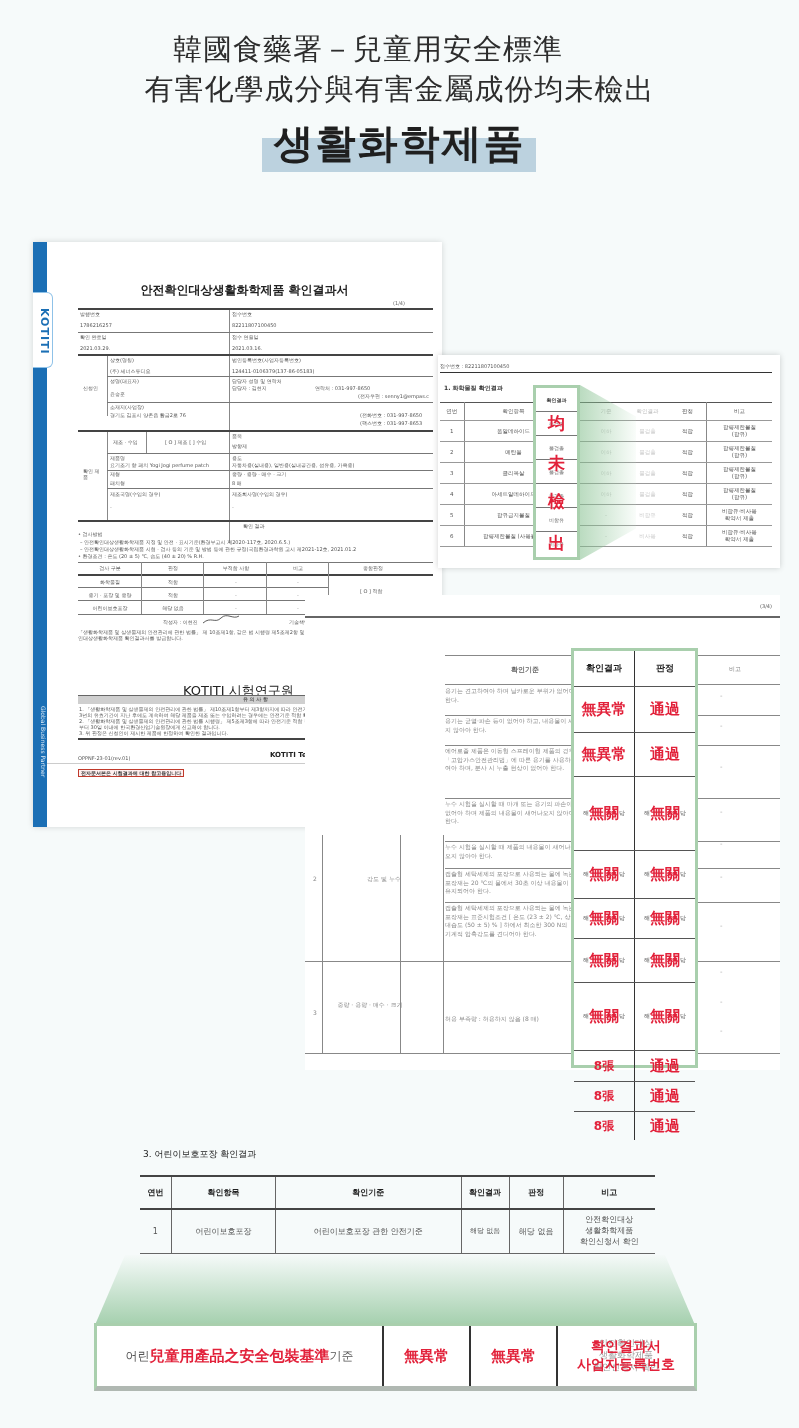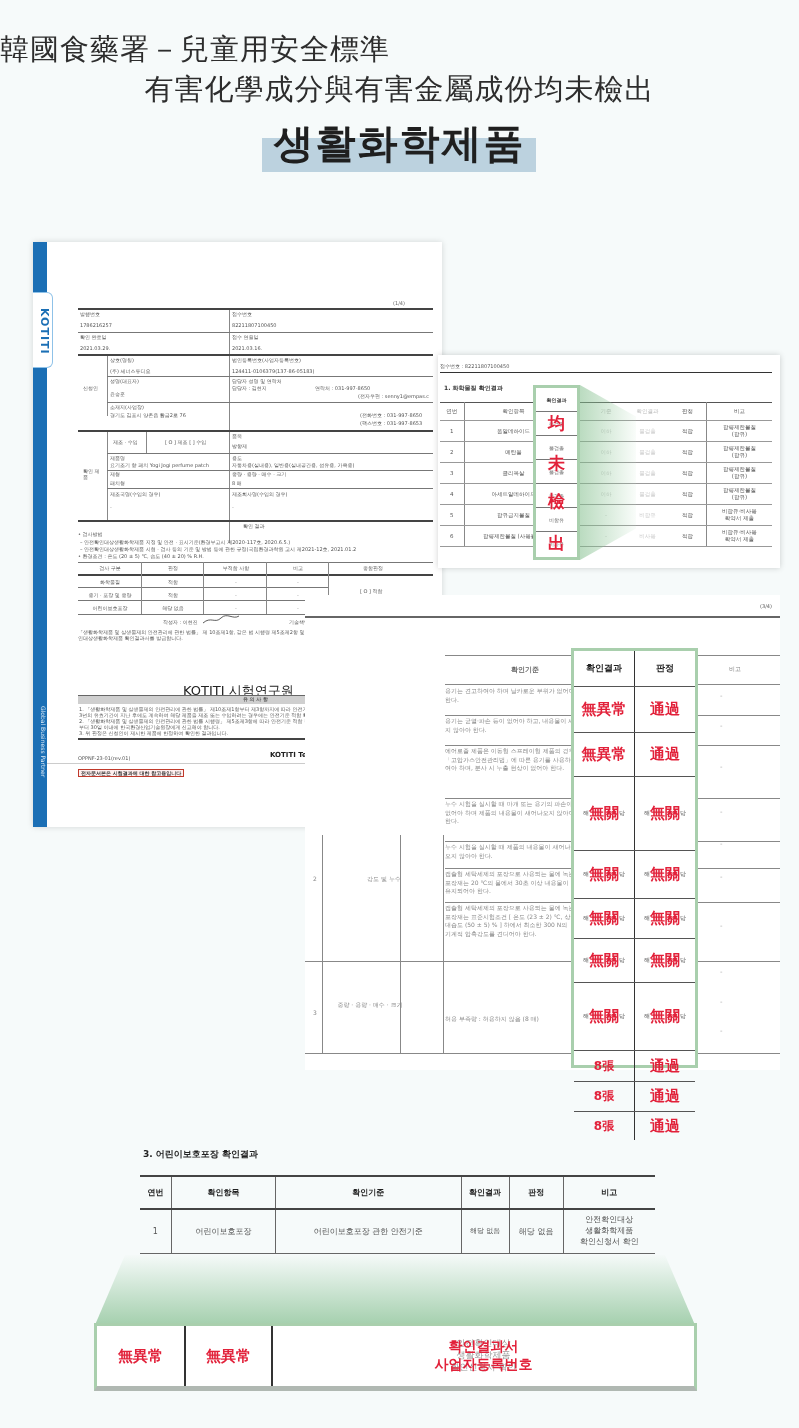--- a/index.html
+++ b/index.html
@@ -7,21 +7,21 @@
   body {
     background: #f6fafa;
     font-family: "DejaVu Sans", sans-serif;
     color: #333;
     position: relative;
     overflow: hidden;
   }
   .abs { position: absolute; }
 
   
-  .hdr-line1 { left: 0; width: 736px; top: 30px; text-align: left; font-size: 29px; color: #2d2d2d; letter-spacing: 1px; }
+  .hdr-line1 { left: 0; width: 736px; top: 30px; text-align: center; font-size: 29px; color: #2d2d2d; letter-spacing: 1px; }
   .hdr-line2 { left: 0; width: 799px; top: 70px; text-align: center; font-size: 29px; color: #2d2d2d; letter-spacing: 1px; }
   .hdr-band { left: 262px; top: 138px; width: 274px; height: 34px; background: #bcd2df; }
   .hdr-title { left: 0; width: 799px; top: 116px; text-align: center; font-size: 40px; font-weight: bold; color: #1f1f1f; letter-spacing: 2px; }
 
   
   .doc1 { left: 33px; top: 242px; width: 409px; height: 585px; background: #fff; box-shadow: 0 0 6px rgba(0,0,0,0.15); }
   .doc1-bar { left: 0; top: 0; width: 14px; height: 585px; background: #1b6fb5; }
   .doc1-logo-tab { left: 0; top: 50px; width: 20px; height: 76px; background: #fff; border-radius: 0 6px 6px 0; border: 1px solid #8fc2e8; border-left: none; }
   .doc1-logo { left: 2px; top: 56px; width: 16px; height: 66px; writing-mode: vertical-rl; font-size: 11px; font-weight: bold; color: #1b6fb5; text-align: center; letter-spacing: 1px; }
   .doc1-sidetext { left: 0px; top: 420px; width: 14px; height: 160px; writing-mode: vertical-rl; font-size: 6px; color: #d6e7f5; text-align: center; }
@@ -47,21 +47,21 @@
   
   .doc3 { left: 305px; top: 595px; width: 475px; height: 475px; background: #fff; }
   .green-col2 { left: 571px; top: 648px; width: 127px; height: 420px; border: 3px solid #a9cfad; background: #fff; }
   .g2row { display: flex; border-bottom: 1.5px solid #555; }
   .g2cell { flex: 1; display: flex; align-items: center; justify-content: center; font-size: 15px; font-weight: bold; color: #e2213a; }
   .g2cell + .g2cell { border-left: 1.5px solid #333; }
   .g2hdr { font-size: 9px; color: #222; font-weight: bold; }
   .ko-small { font-size: 6px; color: #555; font-weight: normal; }
 
   
-  .s3-title { left: 143px; top: 1148px; font-size: 9px; font-weight: bold; color: #222; }
+  .s3-title { left: 143px; top: 1148px; font-size: 9px; font-weight: normal; color: #222; }
   .s3-tbl { left: 140px; top: 1175px; width: 515px; border-collapse: collapse; font-size: 8px; color: #555; }
   .s3-tbl th, .s3-tbl td { text-align: center; border-left: 1px solid #666; padding: 2px; font-weight: normal; }
   .s3-tbl tr > *:first-child { border-left: none; }
   .s3-tbl th { border-top: 2px solid #444; border-bottom: 2px solid #444; height: 33px; color: #222; font-weight: bold; }
   .s3-tbl td { border-bottom: 1px solid #666; height: 44px; }
 
   .s3-fan { left: 95px; top: 1255px; width: 600px; height: 70px; background: linear-gradient(to bottom, rgba(240,248,242,0.2), rgba(150,200,160,0.85)); clip-path: polygon(5% 0, 95% 0, 100% 100%, 0 100%); }
   .s3-zoom { left: 94px; top: 1323px; width: 603px; height: 68px; background: #fff; border: 3px solid #a9cfad; border-bottom: 5px solid #b0b8b2; display: flex; }
   .s3z-cell { display: flex; align-items: center; justify-content: center; position: relative; font-size: 12px; color: #555; }
   .s3z-cell + .s3z-cell { border-left: 2px solid #333; }
@@ -74,20 +74,21 @@
 <div class="abs hdr-line2">有害化學成分與有害金屬成份均未檢出</div>
 <div class="abs hdr-band"></div>
 <div class="abs hdr-title">생활화학제품</div>
 
 <div class="abs doc1">
   <div class="abs doc1-bar"></div>
   <div class="abs doc1-logo-tab"></div>
   <div class="abs doc1-logo">KOTITI</div>
   <div class="abs doc1-sidetext">Global Business Partner</div>
 
+  <div class="abs doc1-title">안전확인대상생활화학제품 확인결과서</div>
   <div class="abs doc1-page">(1/4)</div>
 
   <div class="abs rule-thick" style="left:45px; top:66px; width:355px;"></div>
   <div class="abs vline" style="left:196px; top:68px; height:233px;"></div>
   <div class="abs tiny" style="left:47px; top:69px;">발행번호</div>
   <div class="abs tiny" style="left:47px; top:80px;">1786216257</div>
   <div class="abs tiny" style="left:199px; top:69px;">접수번호</div>
   <div class="abs tiny" style="left:199px; top:80px;">82211807100450</div>
   <div class="abs rule" style="left:45px; top:90px; width:355px;"></div>
   <div class="abs tiny" style="left:47px; top:92px;">확인 완료일</div>
@@ -469,20 +470,25 @@
       <td>해당 없음</td>
       <td style="white-space:pre; line-height:1.35;">안전확인대상
 생활화학제품
 확인신청서 확인</td>
     </tr>
   </tbody>
 </table>
 
 <div class="abs s3-fan"></div>
 <div class="abs s3-zoom">
+  <div class="s3z-cell" style="width:285px;">
+    <span>어린</span>
+      <span class="s3z-red">兒童用產品之安全包裝基準</span>
+      <span>기준</span>
+  </div>
   <div class="s3z-cell" style="width:87px;">
     <span class="s3z-red">無異常</span>
   </div>
   <div class="s3z-cell" style="width:87px;">
     <span class="s3z-red">無異常</span>
   </div>
   <div class="s3z-cell" style="flex:1; flex-direction:column;">
     <span style="position:absolute; font-size:9px; color:#999; white-space:pre; text-align:center; line-height:1.3;">안전확인대상
 생활화학제품
 확인신청서 확인</span>

